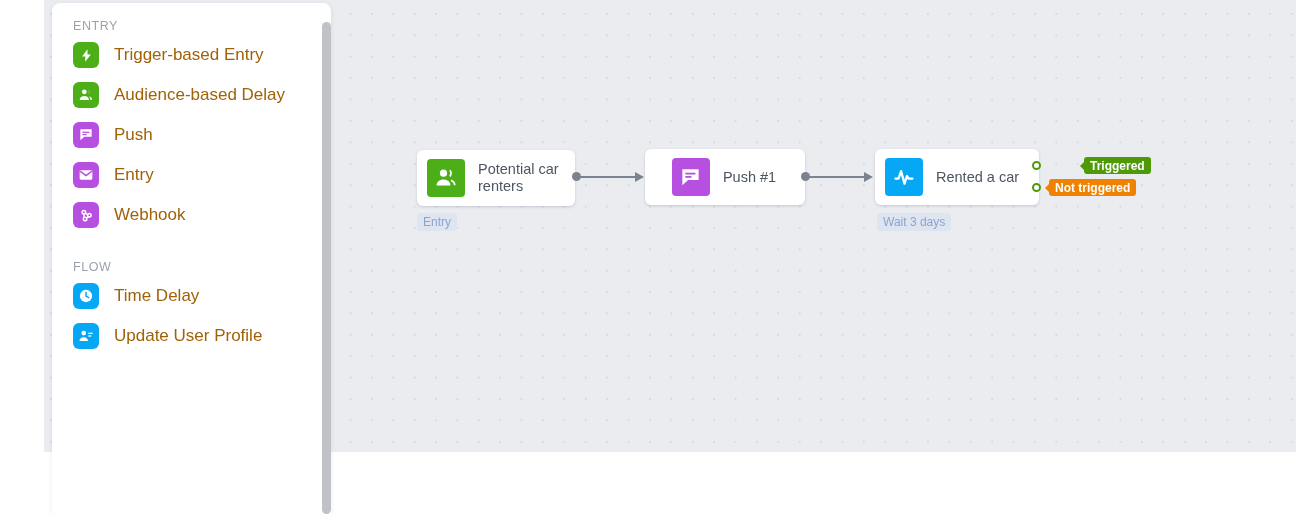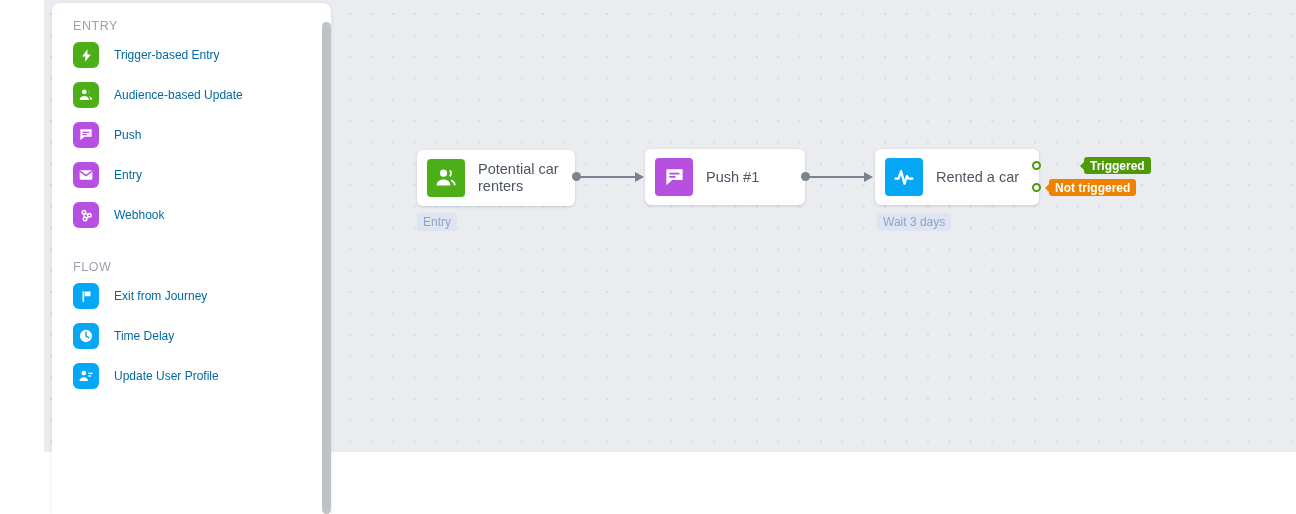--- a/index.html
+++ b/index.html
@@ -71,22 +71,22 @@
     justify-content: center;
     flex: 0 0 26px;
   }
   .nav-icon svg { display: block; }
   .ic-green  { background: #4caf18; }
   .ic-purple { background: #b750e0; }
   .ic-blue   { background: #06a7f5; }
 
   .nav-label {
     margin-left: 15px;
-    font-size: 12px;
-    color: #0369a1;
+    font-size: 17px;
+    color: #a16207;
     white-space: nowrap;
   }
   .nav-lock {
     margin-left: auto;
     opacity: .55;
     display: flex;
     align-items: center;
   }
 
   
@@ -126,21 +126,21 @@
   .node-icon svg { display: block; }
   .node-title {
     margin-left: 13px;
     margin-right: 12px;
     font-size: 14.5px;
     color: #4d5562;
     line-height: 17px;
   }
 
   .node-1 { left: 373px; top: 150px; width: 158px; }
-  .node-2 { left: 601px; top: 149px; width: 160px; }
+  .node-2 { left: 601px; top: 149px; width: 160px; justify-content: center; }
   .node-3 { left: 831px; top: 149px; width: 164px; }
 
   
   .node-caption {
     position: absolute;
     height: 18px;
     background: #dfe5f0;
     border-radius: 3px;
     color: #8ba4cc;
     font-size: 12px;
@@ -230,21 +230,21 @@
 
       <div class="nav-item">
         <span class="nav-icon ic-green">
           <svg width="16" height="16" viewBox="0 0 24 24">
             <circle cx="9.5" cy="7.2" r="3.6" fill="#fff"></circle>
             <path fill="#fff" d="M2.6 19.4c0-3.6 3.1-5.8 6.9-5.8s6.9 2.2 6.9 5.8z"></path>
             <path fill="#fff" d="M15.6 4.2a4 4 0 0 1 0 6.2 5.6 5.6 0 0 0 0-6.2z"></path>
             <path fill="#fff" d="M16.4 13.9c2.6.6 4.6 2.4 4.6 5.1h-2.6c0-2-.8-3.7-2-5.1z"></path>
           </svg>
         </span>
-        <span class="nav-label">Audience-based Update</span>
+        <span class="nav-label">Audience-based Delay</span>
       </div>
 
 
       <div class="nav-item">
         <span class="nav-icon ic-purple">
           <svg width="16" height="16" viewBox="0 0 24 24">
             <path fill="#fff" d="M3.5 3.5h17v11.2h-11l-6 5.3z"></path>
             <rect x="6.6" y="7" width="10.5" height="1.9" fill="#b750e0"></rect>
             <rect x="6.6" y="10.4" width="6.4" height="1.9" fill="#b750e0"></rect>
           </svg>
@@ -273,29 +273,20 @@
             <path d="M14.6 13.8 11.6 15.6"></path>
             <path d="M8.6 14.4 8.4 10"></path>
           </svg>
         </span>
         <span class="nav-label">Webhook</span>
       </div>
 
 
       <div class="section-header section-flow">FLOW</div>
 
-      <div class="nav-item">
-        <span class="nav-icon ic-blue">
-          <svg width="15" height="15" viewBox="0 0 24 24">
-            <rect x="5.6" y="3.4" width="2.6" height="17.2" rx="1.1" fill="#fff"></rect>
-            <path fill="#fff" d="M9.1 4h9.3v7.6H9.1z"></path>
-          </svg>
-        </span>
-        <span class="nav-label">Exit from Journey</span>
-      </div>
 
       <div class="nav-item">
         <span class="nav-icon ic-blue">
           <svg width="16" height="16" viewBox="0 0 24 24">
             <circle cx="12" cy="12" r="9.2" fill="#fff"></circle>
             <path d="M12 6.4V12l4.2 2.6" stroke="#06a7f5" stroke-width="2.2" fill="none" stroke-linecap="round"></path>
           </svg>
         </span>
         <span class="nav-label">Time Delay</span>
       </div>

